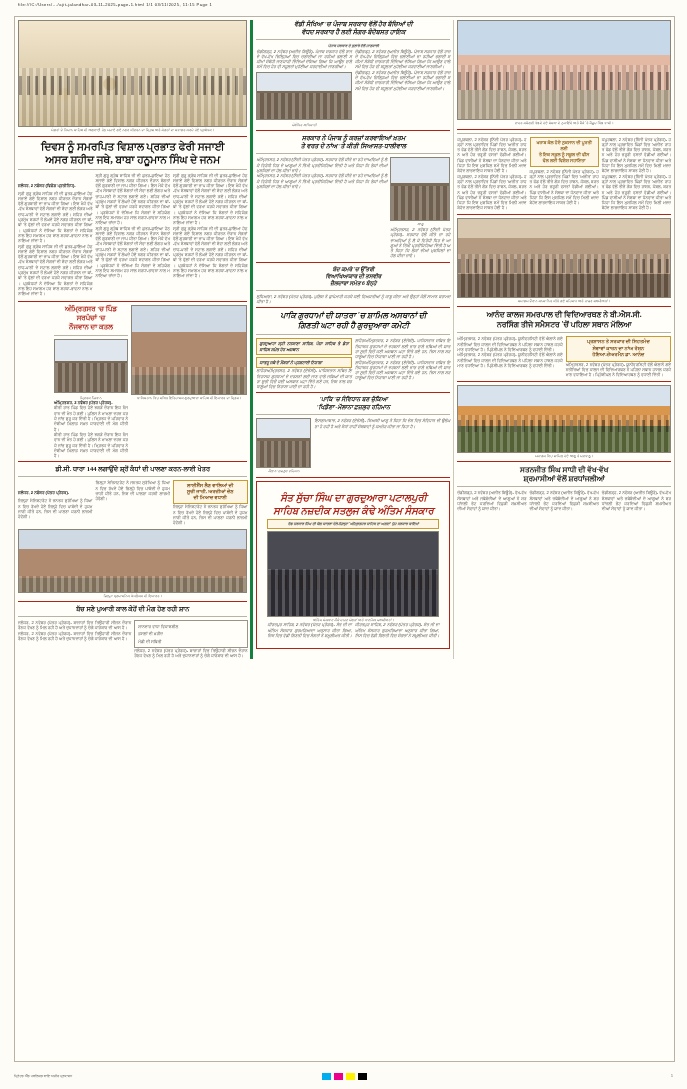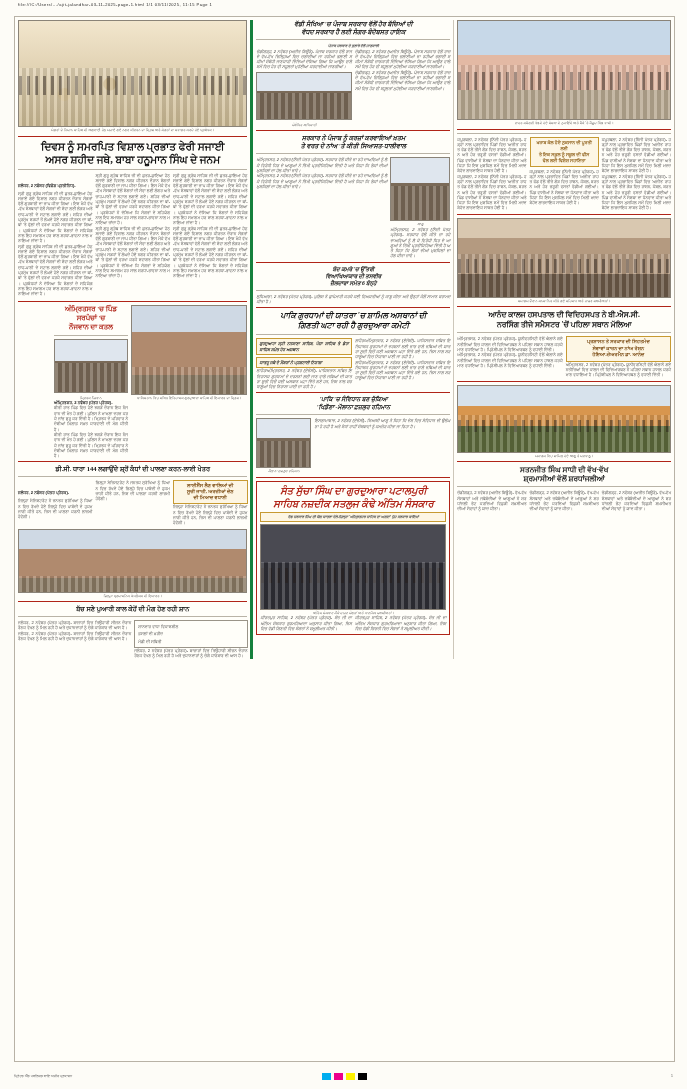--- a/index.html
+++ b/index.html
@@ -261,21 +261,21 @@
               </div>
             <div class="cap">ਮੌਲਾਨਾ ਫ਼ਜ਼ਲੁਰ ਰਹਿਮਾਨ</div>
           </div>
           <div style="flex:1;">
             <div class="txt">ਇਸਲਾਮਾਬਾਦ, 2 ਨਵੰਬਰ (ਏਜੰਸੀ)- ਸਿਆਸੀ ਆਗੂ ਨੇ ਕਿਹਾ ਕਿ ਦੇਸ਼ ਵਿਚ ਸੰਵਿਧਾਨ ਦੀ ਉਲੰਘਣਾ ਹੋ ਰਹੀ ਹੈ ਅਤੇ ਸੋਧਾਂ ਰਾਹੀਂ ਸੰਸਥਾਵਾਂ ਨੂੰ ਕਮਜ਼ੋਰ ਕੀਤਾ ਜਾ ਰਿਹਾ ਹੈ।</div>
           </div>
         </div>
 
         <div class="redrule"></div>
 
-        <div class="redbox" style="padding:3px;">
+        <div class="redbox" style="padding:10px;">
           <div class="redhdg" style="font-size:10px;line-height:12.5px;">
             <div>ਸੰਤ ਸੁੱਚਾ ਸਿੰਘ ਦਾ ਗੁਰਦੁਆਰਾ ਪਟਾਲਪੁਰੀ</div>
             <div>ਸਾਹਿਬ ਨਜ਼ਦੀਕ ਸਤਲੁਜ ਕੰਢੇ ਅੰਤਿਮ ਸੰਸਕਾਰ</div>
           </div>
           <div class="goldbox" style="padding:1px;margin:2px 0;">
             <div class="cap hl">ਵੱਡ ਸਰਕਾਰ ਸਿੰਘ ਦੀ ਯੋਗ ਯਾਤਰਾ ਵੇਲੇ-ਜ਼ਿਲ੍ਹਾ 'ਅੰਮ੍ਰਿਤਸਰ ਸਾਹਿਬ ਦਾ ਅਗਵਾ' ਪੁੱਜ ਸਰਕਾਰ ਕਾਇਮਾਂ</div>
           </div>
           <div class="photo p-dark" style="height:84px;">
             <div class="heads"></div>
               <div class="figs"></div>
@@ -323,21 +323,21 @@
         <div class="redrule"></div>
 
         <div class="photo p-group" style="height:78px;">
           <div class="heads"></div>
             <div class="figs"></div>
         </div>
         <div class="cap">ਸਮਾਗਮ ਦੌਰਾਨ ਸਨਮਾਨਿਤ ਕੀਤੇ ਗਏ ਮਹਿਮਾਨ ਅਤੇ ਹਾਜ਼ਰ ਸ਼ਖ਼ਸੀਅਤਾਂ।</div>
         <div class="redrule"></div>
 
         <div class="hdg" style="font-size:7.6px;line-height:9.5px;">
-          <div>ਆਨੰਦ ਕਾਲਜ ਹਸਪਤਾਲ ਦੀ ਵਿਦਿਹਸਪਤ ਨੇ ਬੀ.ਐਸ.ਸੀ.</div>
+          <div>ਆਨੰਦ ਕਾਲਜ ਸਮਰਪਾਲ ਦੀ ਵਿਦਿਆਰਥਣ ਨੇ ਬੀ.ਐਸ.ਸੀ.</div>
           <div>ਨਰਸਿੰਗ ਤੀਜੇ ਸਮੈਸਟਰ 'ਚੋਂ ਪਹਿਲਾ ਸਥਾਨ ਮੱਲਿਆ</div>
         </div>
         <div class="rule"></div>
         <div style="display:flex;gap:3px;">
           <div style="flex:1;">
             <div class="txt">ਅੰਮ੍ਰਿਤਸਰ, 2 ਨਵੰਬਰ (ਪੱਤਰ ਪ੍ਰੇਰਕ)- ਯੂਨੀਵਰਸਿਟੀ ਵੱਲੋਂ ਐਲਾਨੇ ਗਏ ਨਤੀਜਿਆਂ ਵਿਚ ਕਾਲਜ ਦੀ ਵਿਦਿਆਰਥਣ ਨੇ ਪਹਿਲਾ ਸਥਾਨ ਹਾਸਲ ਕਰਕੇ ਮਾਣ ਵਧਾਇਆ ਹੈ। ਪ੍ਰਿੰਸੀਪਲ ਨੇ ਵਿਦਿਆਰਥਣ ਨੂੰ ਵਧਾਈ ਦਿੱਤੀ।</div>
             <div class="txt">ਅੰਮ੍ਰਿਤਸਰ, 2 ਨਵੰਬਰ (ਪੱਤਰ ਪ੍ਰੇਰਕ)- ਯੂਨੀਵਰਸਿਟੀ ਵੱਲੋਂ ਐਲਾਨੇ ਗਏ ਨਤੀਜਿਆਂ ਵਿਚ ਕਾਲਜ ਦੀ ਵਿਦਿਆਰਥਣ ਨੇ ਪਹਿਲਾ ਸਥਾਨ ਹਾਸਲ ਕਰਕੇ ਮਾਣ ਵਧਾਇਆ ਹੈ। ਪ੍ਰਿੰਸੀਪਲ ਨੇ ਵਿਦਿਆਰਥਣ ਨੂੰ ਵਧਾਈ ਦਿੱਤੀ।</div>
           </div>
           <div style="flex:1;">
             <div class="goldbox" style="padding:2px;">

